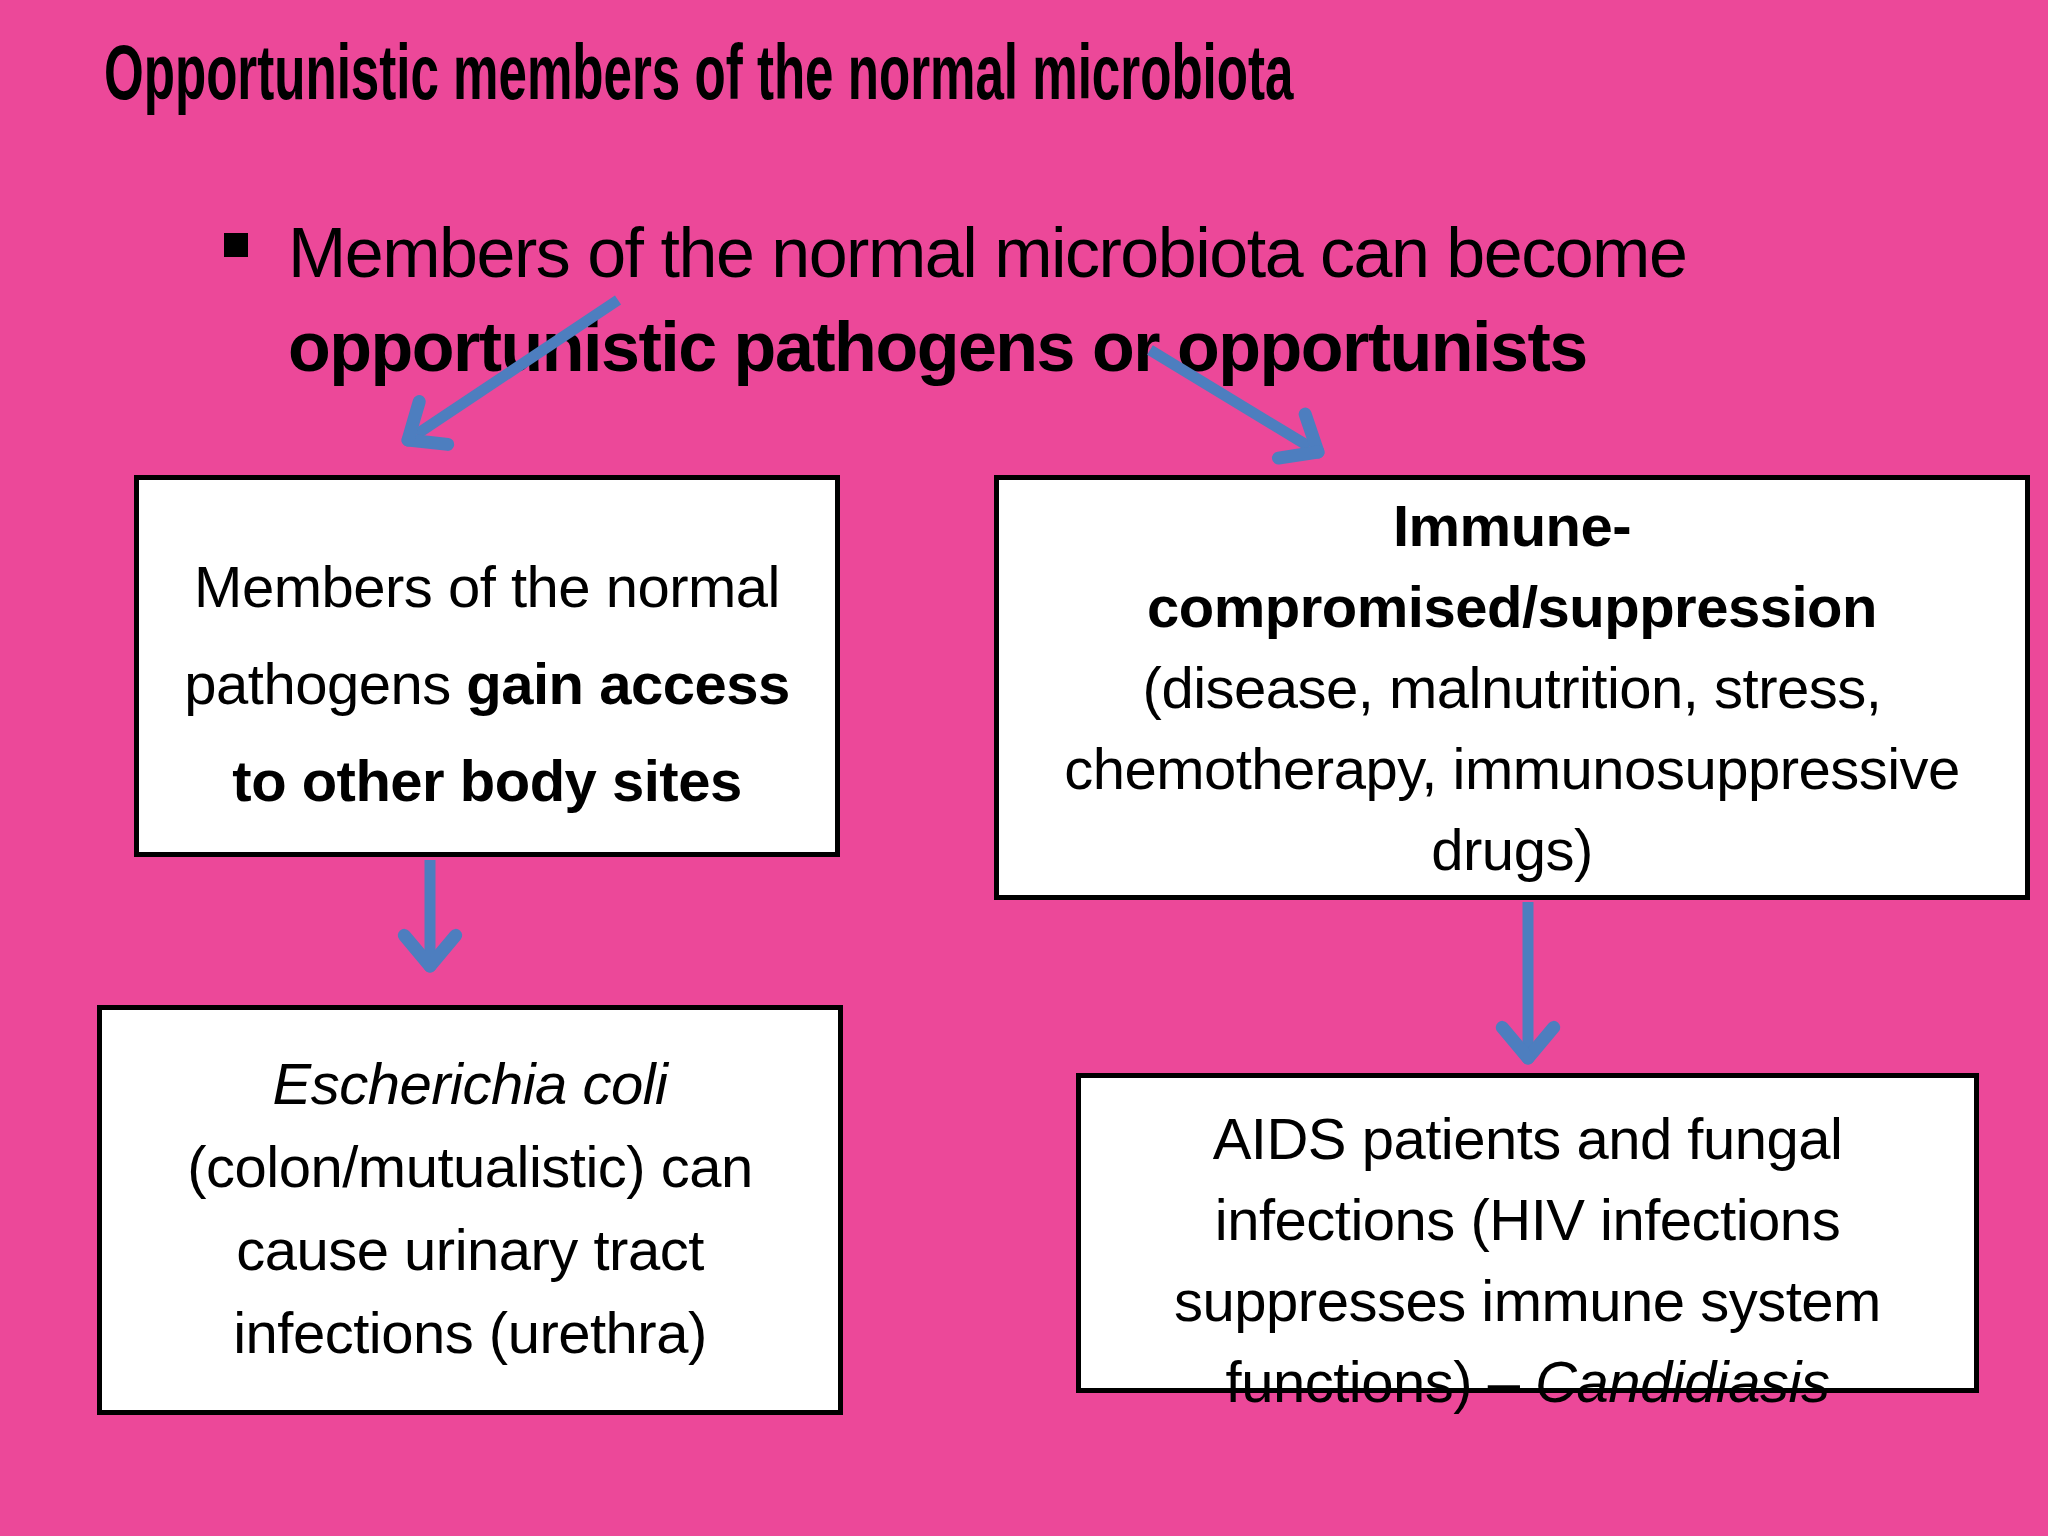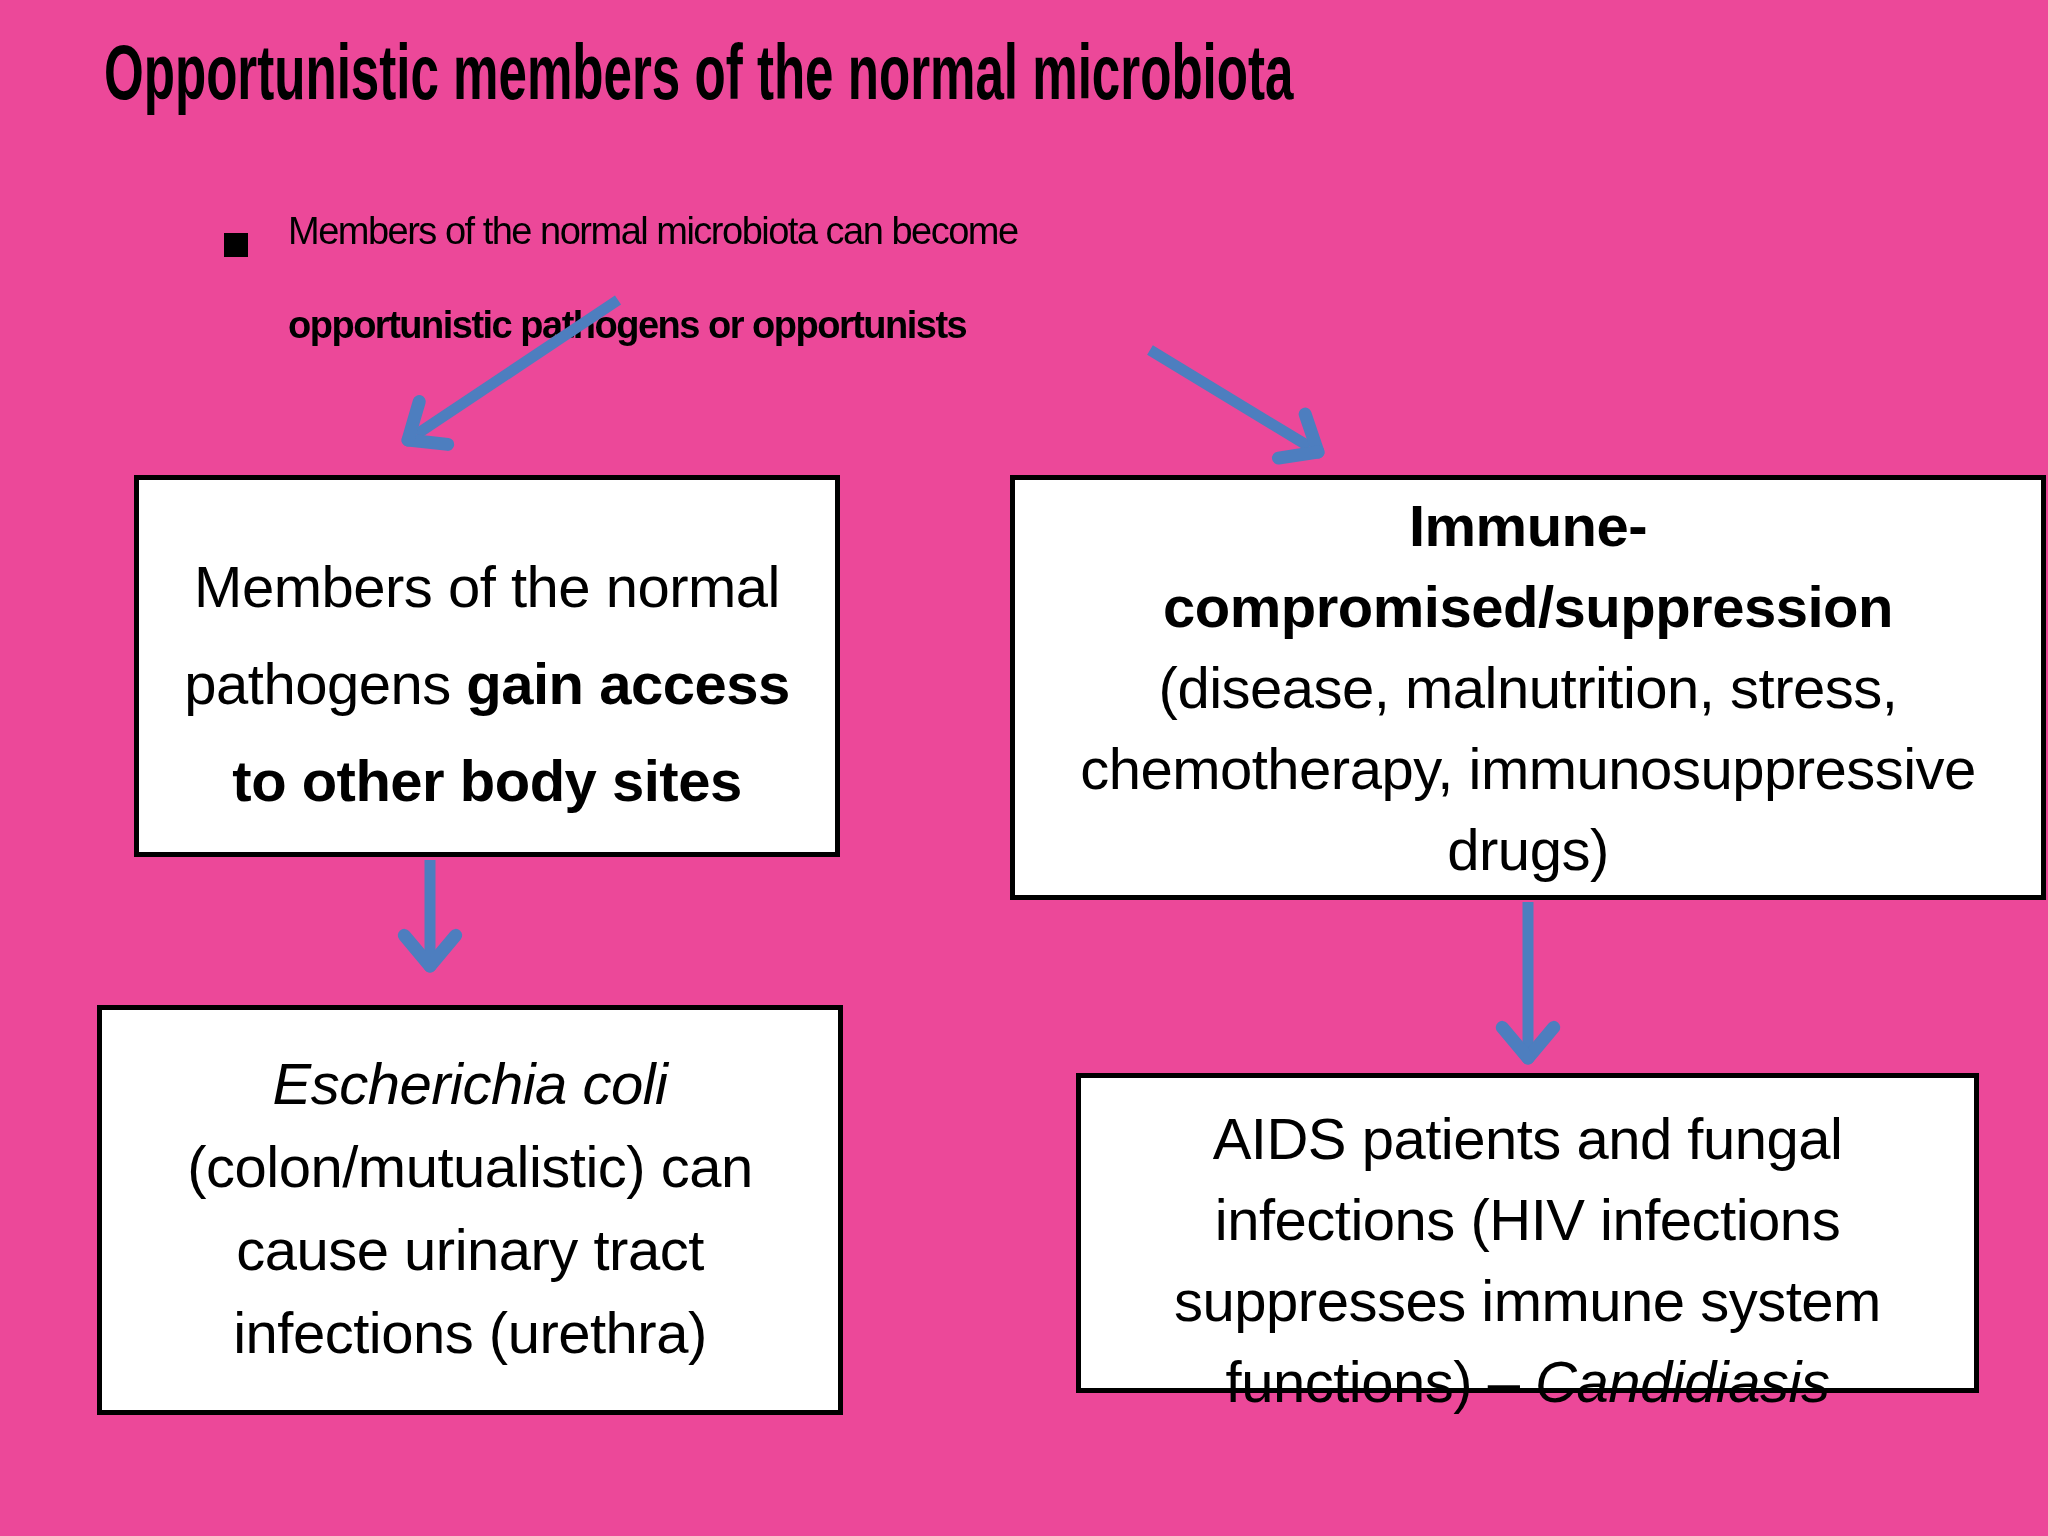--- a/index.html
+++ b/index.html
@@ -15,22 +15,22 @@
     position:absolute;left:104px;top:30px;margin:0;
     font-size:78px;font-weight:bold;line-height:1.1;
     transform:scaleX(0.655);transform-origin:left top;
     white-space:nowrap;letter-spacing:0;
   }
   .bullet-sq{
     position:absolute;left:224px;top:233px;width:24px;height:24px;
     background:#000;display:block;
   }
   .bullet-text{
-    position:absolute;left:288px;top:184px;
-    font-size:38px;line-height:94px;letter-spacing:-1.5px;
+    position:absolute;left:288px;top:206px;
+    font-size:70px;line-height:94px;letter-spacing:-1.5px;
     white-space:nowrap;
   }
   #arrows{
     position:absolute;left:0;top:0;width:2048px;height:1536px;
     pointer-events:none;
   }
   .box{
     position:absolute;box-sizing:border-box;
     border:5px solid #000;background:#fff;
     text-align:center;font-size:58px;letter-spacing:-0.5px;
@@ -77,21 +77,21 @@
         <line x1="1528" y1="1058" x2="1553.7115043874617" y2="1027.358222275241" stroke="#4d7ebf" stroke-width="13" stroke-linecap="round"></line>
         <line x1="1528" y1="1058" x2="1502.2884956125383" y2="1027.358222275241" stroke="#4d7ebf" stroke-width="13" stroke-linecap="round"></line>
       </g>
     </svg>
 
   <div class="box box-tl" style="border-color: rgb(0, 0, 0);">
       <div class="tl"><span>Members of the normal</span></div>
       <div class="tl"><span>pathogens </span><span class="b">gain access</span></div>
       <div class="tl"><span class="b">to other body sites</span></div>
     </div>
-  <div class="box box-tr" style="border-color: rgb(0, 0, 0); margin-left: 16px;">
+  <div class="box box-tr" style="border-color: rgb(0, 0, 0);">
       <div class="tl"><span class="b">Immune-</span></div>
       <div class="tl"><span class="b">compromised/suppression</span></div>
       <div class="tl"><span>(disease, malnutrition, stress,</span></div>
       <div class="tl"><span>chemotherapy, immunosuppressive</span></div>
       <div class="tl"><span>drugs)</span></div>
     </div>
   <div class="box box-bl" style="border-color: rgb(0, 0, 0);">
       <div class="tl"><span class="i">Escherichia coli</span></div>
       <div class="tl"><span>(colon/mutualistic) can</span></div>
       <div class="tl"><span>cause urinary tract</span></div>

